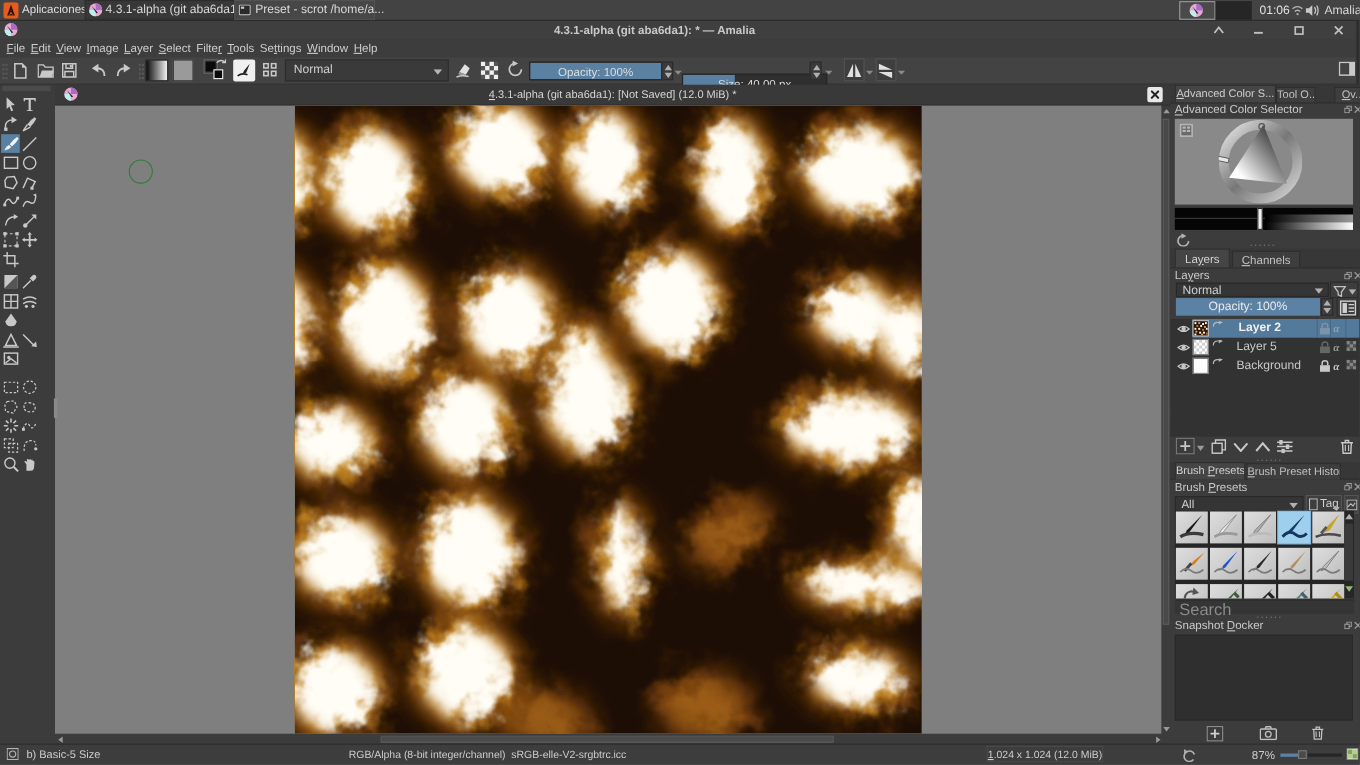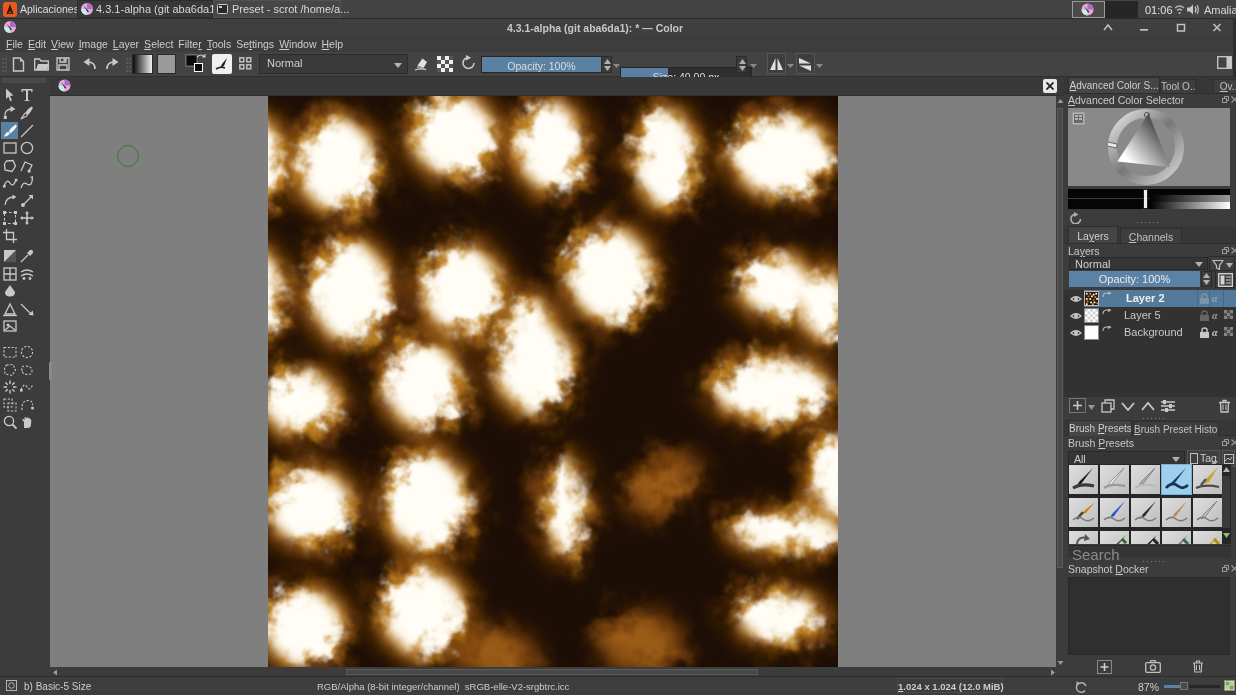--- a/index.html
+++ b/index.html
@@ -104,21 +104,21 @@
     <div class="abs" style="left:1204px;top:4px;font-size:11px;color:#d8d8d8;">Amalia</div>
   </div>
 
   <div id="titlebar" class="abs">
     <svg class="abs" style="left:4px;top:2px" width="12" height="12" viewBox="0 0 12 12">
         <circle cx="6" cy="6" r="6" fill="#e8a8d8"></circle>
         <path d="M6 0 A6 6 0 0 1 12 6 L6 6 Z" fill="#a86cc4"></path>
         <path d="M0 6 A6 6 0 0 0 6 12 L6 6 Z" fill="#bdf0ea"></path>
         <path d="M2.5 2.5 L8 8.5 L6.5 9 Z" fill="#222"></path>
       </svg>
-    <div class="title" style="left:0;width:1190px;">4.3.1-alpha (git aba6da1): * — Color</div>
+    <div class="title" style="left:0;width:1190px;">4.3.1-alpha (git aba6da1): * — Amalia</div>
     <svg class="winctl" style="left:1103px;top:4px" width="10" height="9" viewBox="0 0 10 9">
         <path d="M1 7 L5 2 L9 7" stroke="#c0c0c0" stroke-width="1.6" fill="none"></path>
       </svg>
     <svg class="winctl" style="left:1139px;top:4px" width="10" height="9" viewBox="0 0 10 9">
         <rect x="1" y="6" width="8" height="1.7" fill="#c0c0c0"></rect>
       </svg>
     <svg class="winctl" style="left:1176px;top:4px" width="10" height="9" viewBox="0 0 10 9">
         <rect x="1.5" y="1.5" width="7" height="6.5" fill="none" stroke="#c0c0c0" stroke-width="1.5"></rect>
       </svg>
     <svg class="winctl" style="left:1212px;top:4px" width="10" height="9" viewBox="0 0 10 9">
@@ -285,20 +285,21 @@
       </svg>
   </div>
 
   <div id="tabbar" class="abs">
     <svg class="abs" style="left:8px;top:2px" width="13" height="13" viewBox="0 0 13 13">
         <circle cx="6.5" cy="6.5" r="6" fill="#e8a8d8"></circle>
         <path d="M6.5 0.5 A6 6 0 0 1 12.5 6.5 L6.5 6.5 Z" fill="#a86cc4"></path>
         <path d="M0.5 6.5 A6 6 0 0 0 6.5 12.5 L6.5 6.5 Z" fill="#bdf0ea"></path>
         <path d="M3 3 L8.5 9 L7 9.5 Z" fill="#222"></path>
       </svg>
+    <div class="dtitle"><u>4</u>.3.1-alpha (git aba6da1):  [Not Saved]  (12.0 MiB) *</div>
     <div class="abs" style="left:993px;top:2px;width:14px;height:14px;background:#e8e8e8;border-radius:2px;">
         <svg style="position:absolute;left:3px;top:3px" width="8" height="8">
           <path d="M0.5 0.5 L7.5 7.5 M7.5 0.5 L0.5 7.5" stroke="#222" stroke-width="1.8"></path>
         </svg>
       </div>
   </div>
 
   <div id="toolbox" class="abs">
     <div class="hdr"></div>
     <div class="tool" style="left:1px;top:9.5px">
@@ -1063,21 +1064,21 @@
       </svg>
   </div>
 
   <div id="statusbar" class="abs">
     <svg class="abs" style="left:6px;top:3px" width="11" height="11" viewBox="0 0 11 11">
         <rect x="0.5" y="0.5" width="10" height="10" fill="none" stroke="#b5b5b5"></rect>
         <circle cx="5.5" cy="5.5" r="2.8" fill="none" stroke="#b5b5b5"></circle>
       </svg>
     <div class="abs" style="left:24px;top:4px;font-size:10px;color:#cdcdcd;text-align:center;">b) Basic-5 Size</div>
     <div class="abs" style="left:317px;top:4px;font-size:9.5px;color:#cdcdcd;">RGB/Alpha (8-bit integer/channel)&nbsp;&nbsp;sRGB-elle-V2-srgbtrc.icc</div>
-    <div class="abs" style="left:897px;top:1px;width:106px;height:15px;border:1px solid #4a4a4a;font-size:9.5px;color:#cdcdcd;white-space:nowrap;padding-top:2px;font-weight:bold;"><u>1</u>.024 x 1.024 (12.0 MiB)</div>
+    <div class="abs" style="left:897px;top:1px;width:106px;height:15px;border:1px solid #4a4a4a;font-size:9.5px;color:#cdcdcd;white-space:nowrap;padding-top:2px;"><u>1</u>.024 x 1.024 (12.0 MiB)</div>
     <svg class="abs" style="left:1075px;top:4px" width="12" height="12" viewBox="0 0 12 12">
         <path d="M2 2.5 A4.8 4.8 0 1 1 1.2 7" stroke="#b0b0b0" fill="none" stroke-width="1.5" transform="rotate(180 6 6)"></path>
         <path d="M1.5 0 L5 2.5 L1.5 5 Z" fill="#b0b0b0"></path>
       </svg>
     <div class="abs" style="left:1138px;top:4px;font-size:10.5px;color:#cdcdcd;">87%</div>
     <div class="abs" style="left:1164px;top:8px;width:16px;height:3px;background:#5b82a5;"></div>
     <div class="abs" style="left:1180px;top:5px;width:8px;height:8px;background:#4a4a4a;border:1px solid #777;"></div>
     <div class="abs" style="left:1189px;top:8px;width:31px;height:3px;background:#262626;"></div>
     <svg class="abs" style="left:1224px;top:3px" width="11" height="11" viewBox="0 0 11 11">
         <rect x="0.5" y="0.5" width="10" height="10" fill="#e8e8e8" stroke="#888"></rect>

